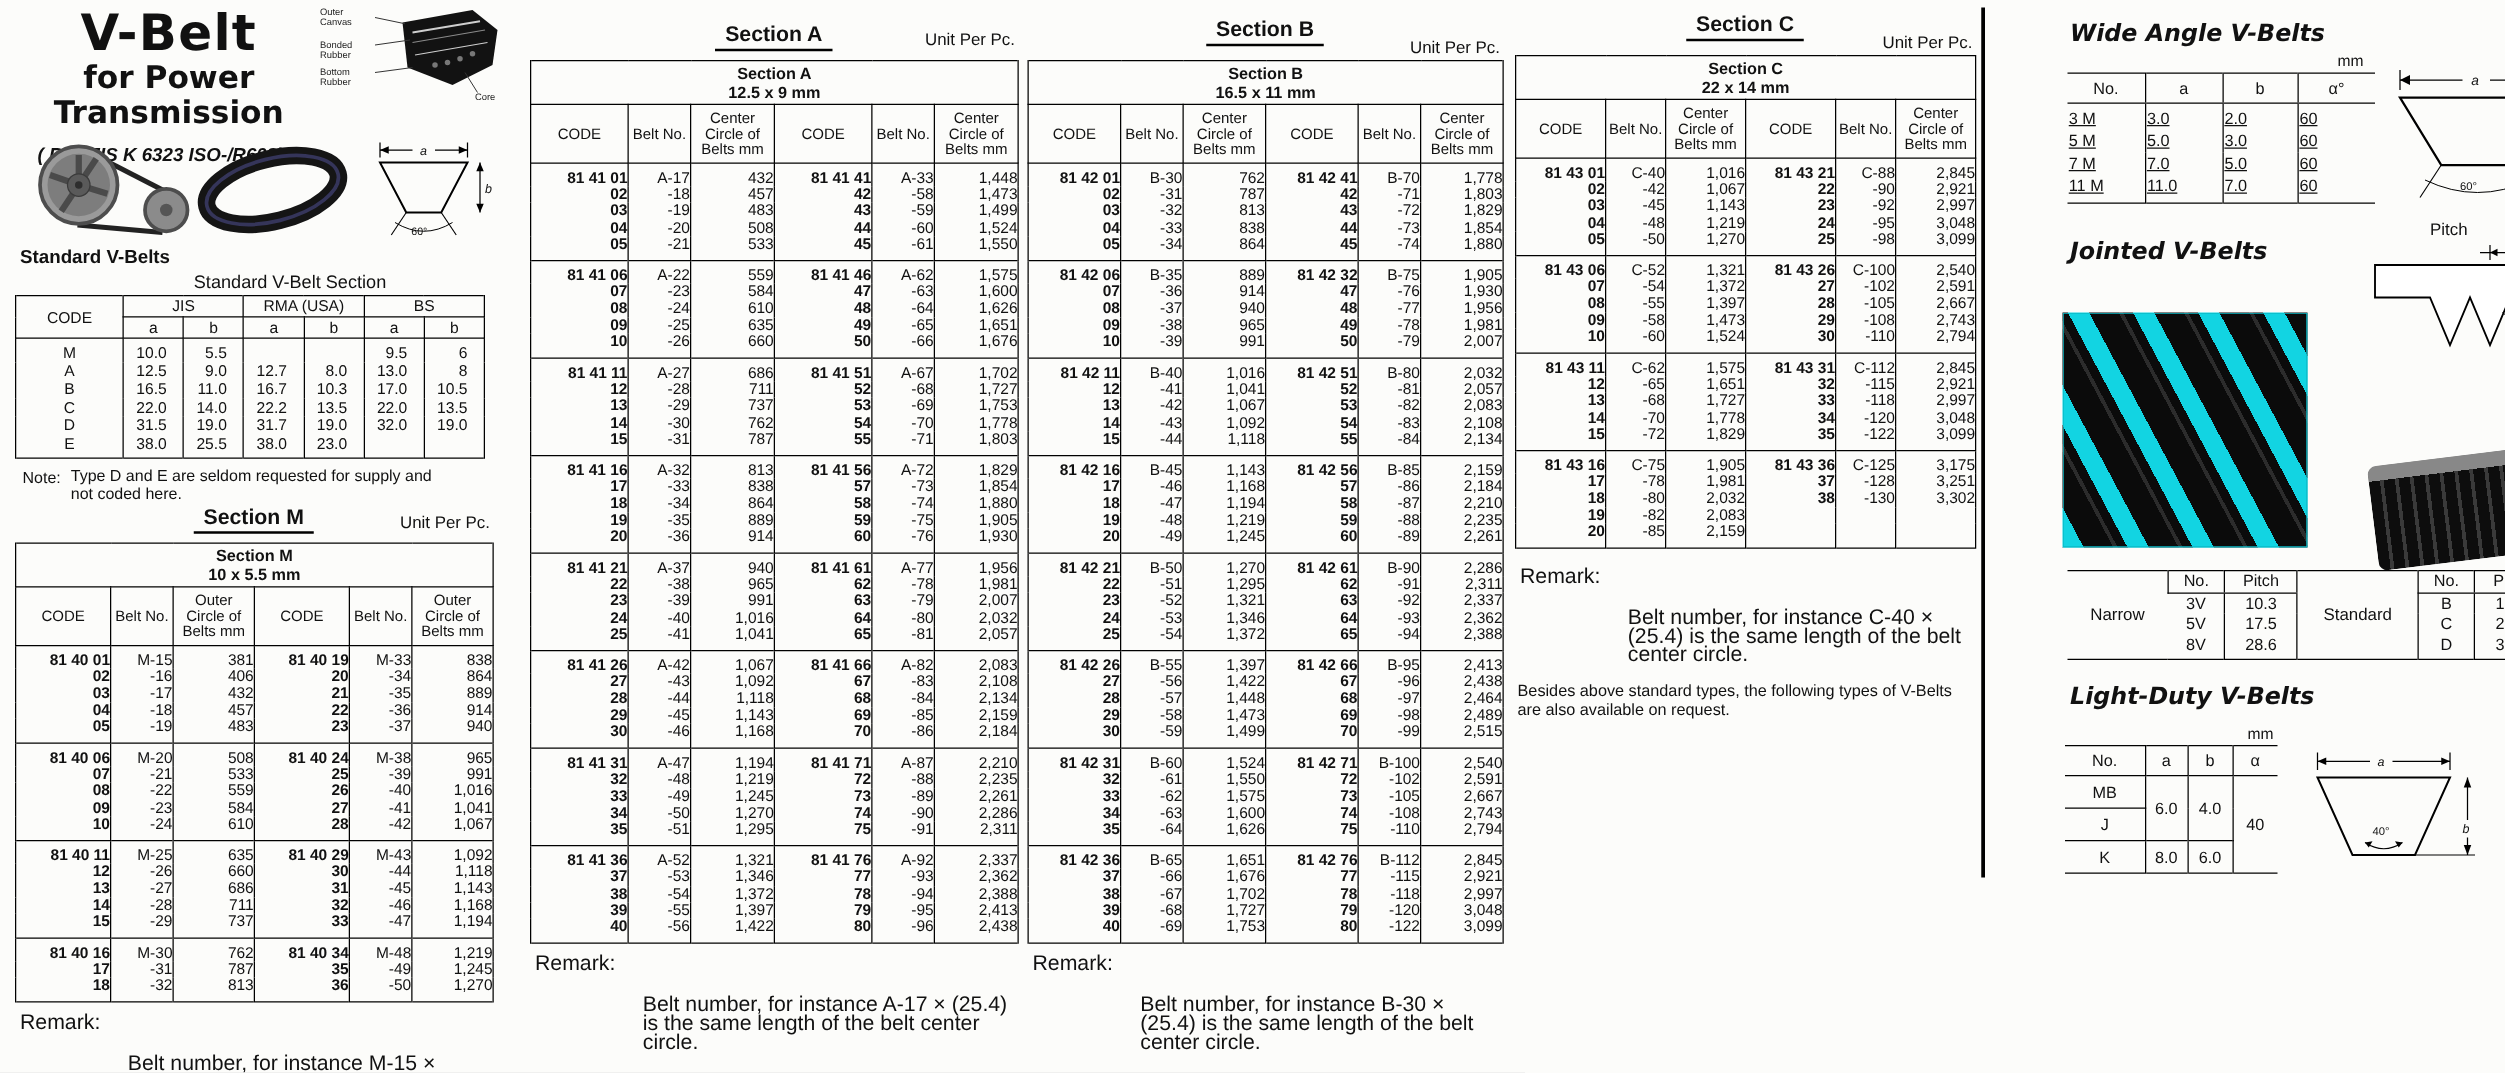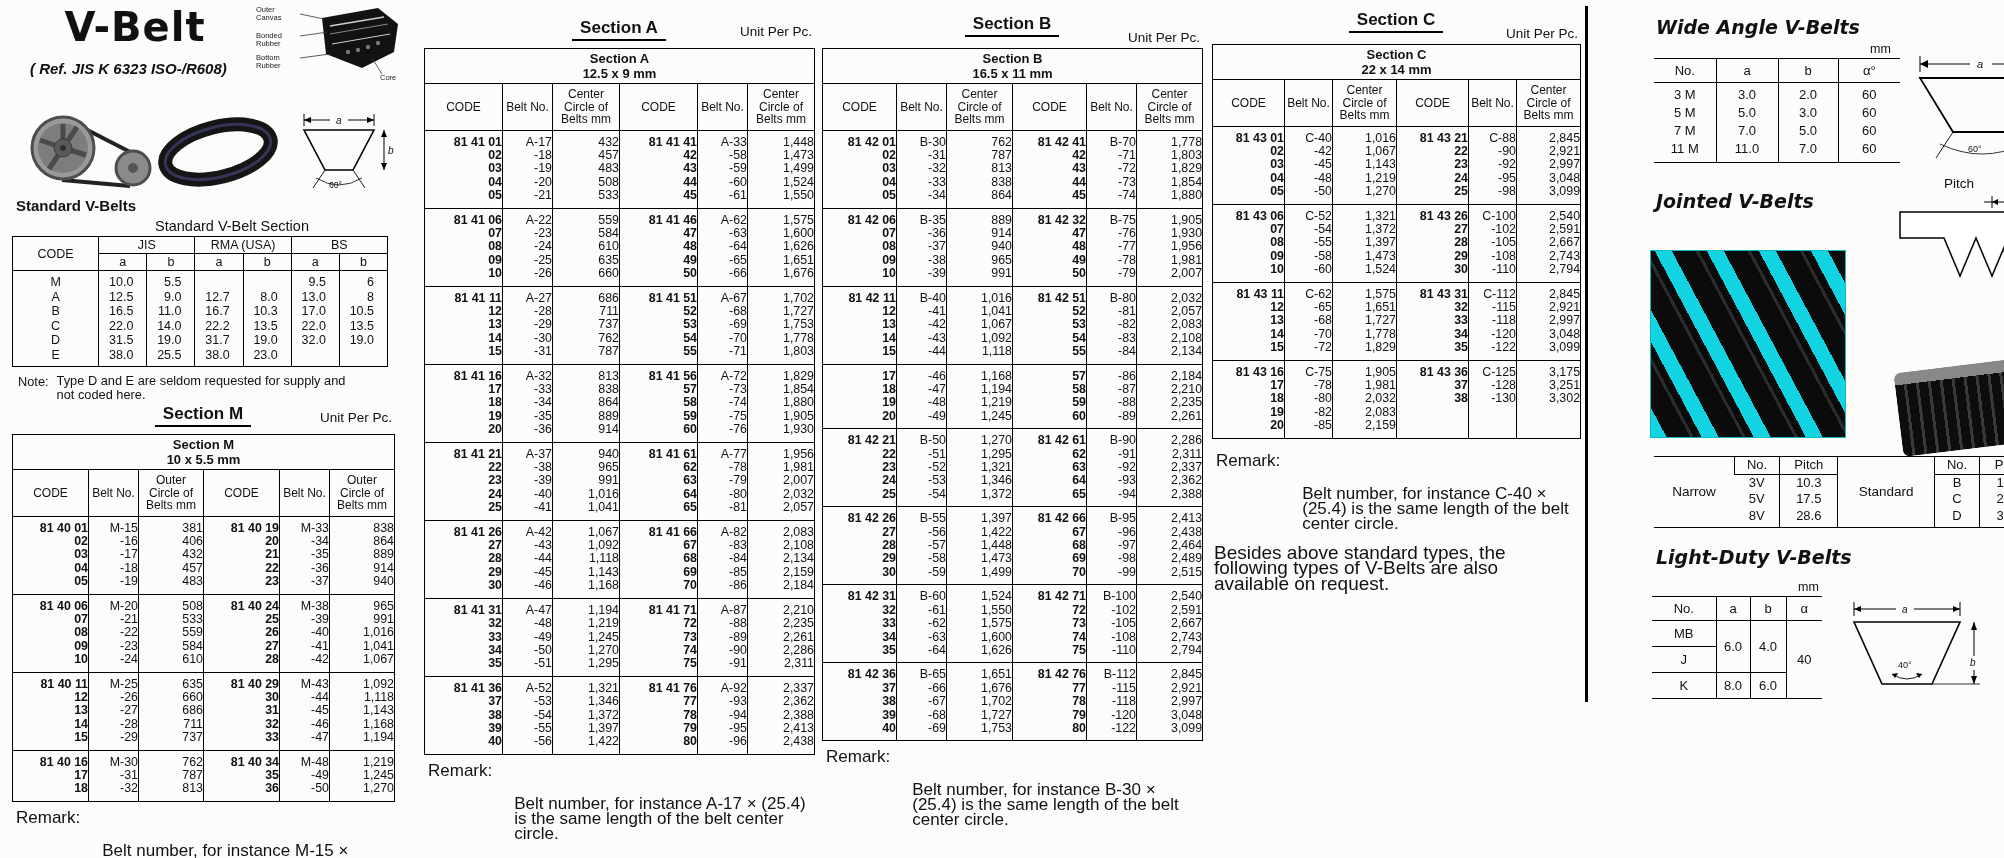--- a/index.html
+++ b/index.html
@@ -43,32 +43,32 @@
       line-height:12.5px;padding:4px 1px;text-align:center;vertical-align:middle;}
   table.belt tbody.grp{border-top:1.7px solid #000;}
   table.belt tbody.grp td{font-size:12.4px;line-height:13.4px;white-space:nowrap;padding:0;}
   table.belt tbody.grp tr:first-child td{padding-top:5px;}
   table.belt tbody.grp tr:last-child td{padding-bottom:5px;}
   table.belt td.c0,table.belt td.c3{text-align:right;padding-right:9px;font-weight:bold;}
   table.belt td.c1,table.belt td.c4{text-align:right;padding-right:9px;}
   table.belt td.c2,table.belt td.c5{text-align:right;padding-right:14px;}
   .remark{display:flex;gap:22px;font-size:17px;margin-top:6px;padding-left:4px;}
   .remark .rtxt{width:300px;line-height:15px;margin-top:35px;}
-  .besides{font-size:19px;line-height:15.5px;margin-top:14px;padding:0 2px;}
+  .besides{font-size:13px;line-height:15.5px;margin-top:14px;padding:0 2px;}
 
   
   #vline{left:1585px;top:6px;width:2.5px;height:696px;background:#000;}
 
   
   .rp-title{font-size:19px;font-weight:bold;font-style:italic;font-family:"DejaVu Sans",sans-serif;}
   .mm{font-size:12.5px;}
   table.wa{border-collapse:collapse;width:246px;border-top:1.7px solid #000;border-bottom:1.7px solid #000;table-layout:fixed;}
   table.wa th{border-bottom:1.2px solid #000;font-weight:normal;font-size:13px;padding:4px 0;}
   table.wa th + th, table.wa td + td{border-left:1px solid #000;}
-  table.wa td{font-size:13px;text-align:center;line-height:16px;}
+  table.wa td{font-size:13px;text-align:left;line-height:16px;text-decoration:underline;}
   table.wa tbody tr:first-child td{padding-top:4px;}
   table.wa tbody tr:last-child td{padding-bottom:5px;}
 
   table.ns{border-collapse:collapse;width:384px;border-top:1.7px solid #000;border-bottom:1.7px solid #000;table-layout:fixed;}
   table.ns th{border-bottom:1.2px solid #000;font-weight:normal;font-size:13px;padding:1px 0;}
   table.ns .lbl{font-size:13.5px;text-align:center;vertical-align:middle;}
   table.ns th,table.ns td{border-left:1px solid #000;}
   table.ns td:first-child{border-left:none;}
   table.ns td,table.ns th{text-align:center;font-size:13px;line-height:14.5px;}
 
@@ -89,20 +89,21 @@
      border-radius:7px;}
   svg text{font-family:"Liberation Sans",sans-serif;fill:#111;}
 </style>
 </head>
 <body>
 
 <div id="page">
 
   <div class="abs" id="brand">
     <div class="t1">V-Belt</div>
+    <div class="t2">for Power Transmission</div>
     <div class="t3">( Ref. JIS K 6323 ISO-/R608)</div>
   </div>
 
   <div class="abs" style="left:256px;top:2px;width:148px;height:112px;">
     <svg class="abs" style="left:44px;top:0;" width="104" height="110">
       <path d="M22,16 L78,6 L98,22 L94,50 L62,66 L26,52 Z" fill="#121212"></path>
       <path d="M30,24 L84,15" stroke="#cfcfcf" stroke-width="1.5" fill="none"></path>
       <path d="M30,32 L88,22" stroke="#8a8a8a" stroke-width="1" fill="none"></path>
       <path d="M32,42 L90,32" stroke="#cfcfcf" stroke-width="1" fill="none"></path>
       <circle cx="48" cy="50" r="2.2" fill="#777"></circle>
@@ -966,20 +967,28 @@
           <tr>
             <td class="c0">15</td>
             <td class="c1">-44</td>
             <td class="c2">1,118</td>
             <td class="c3">55</td>
             <td class="c4">-84</td>
             <td class="c5">2,134</td>
           </tr>
         </tbody>
         <tbody class="grp">
+          <tr>
+            <td class="c0">81 42 16</td>
+            <td class="c1">B-45</td>
+            <td class="c2">1,143</td>
+            <td class="c3">81 42 56</td>
+            <td class="c4">B-85</td>
+            <td class="c5">2,159</td>
+          </tr>
           <tr>
             <td class="c0">17</td>
             <td class="c1">-46</td>
             <td class="c2">1,168</td>
             <td class="c3">57</td>
             <td class="c4">-86</td>
             <td class="c5">2,184</td>
           </tr>
           <tr>
             <td class="c0">18</td>

